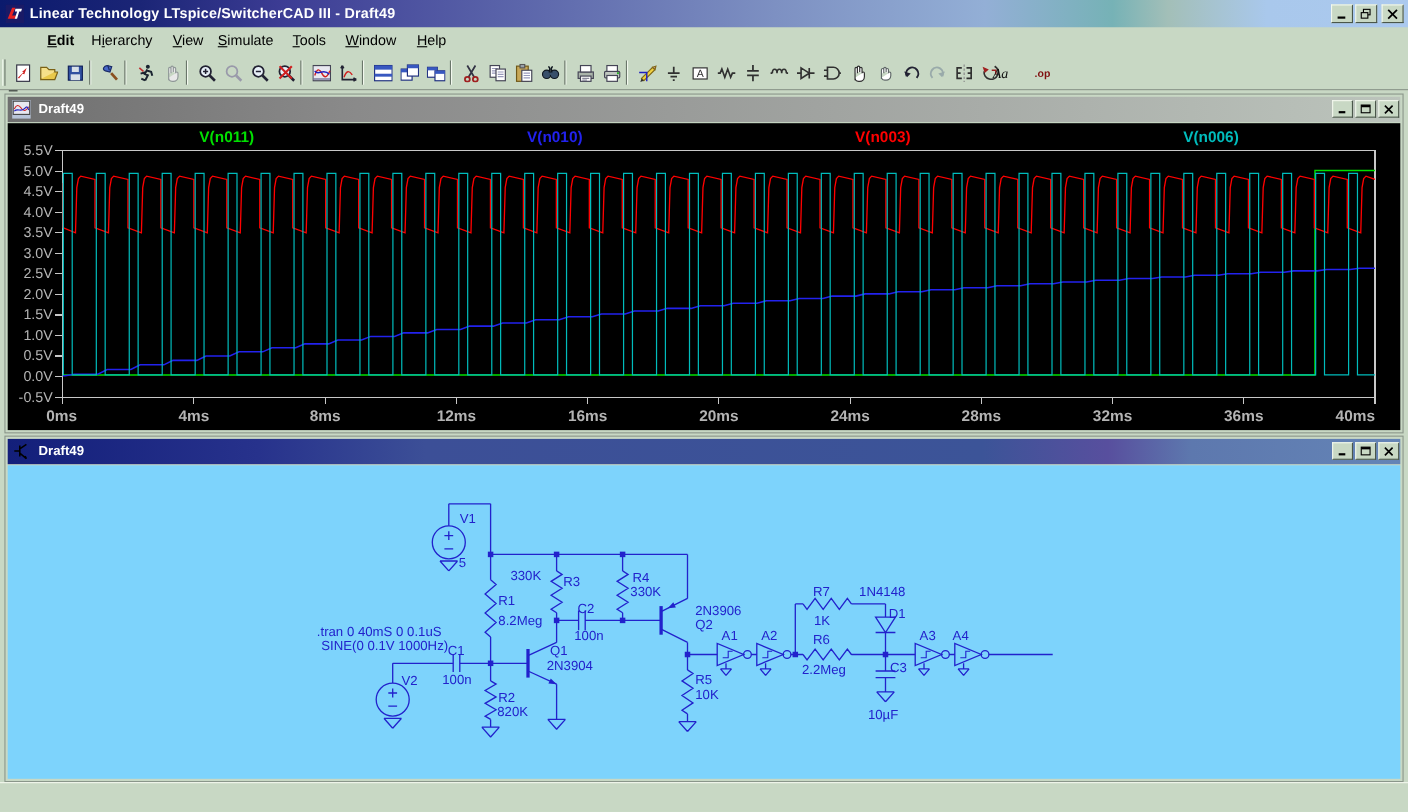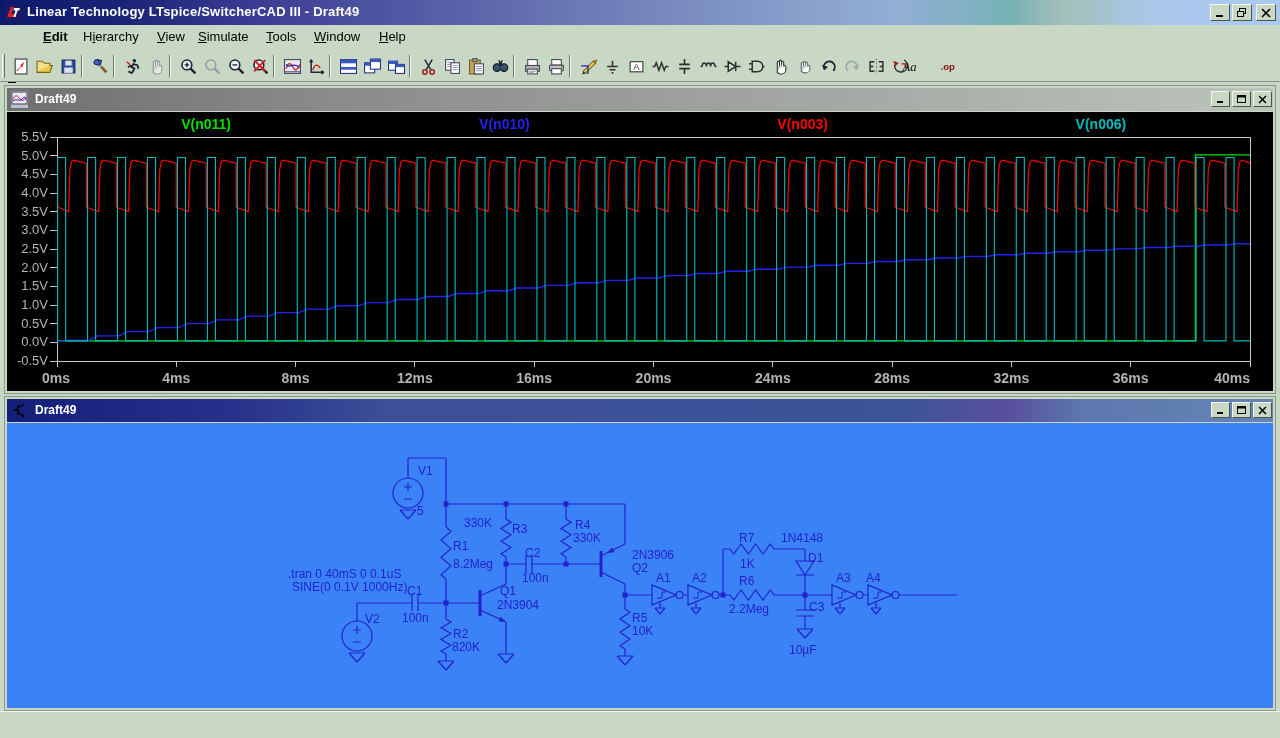--- a/index.html
+++ b/index.html
@@ -23,21 +23,21 @@
   .child { position:absolute; left:4px; width:1272px; border:1px solid #8a968a; background:#c8d8c4; }
   .childbar { position:absolute; left:2px; top:2px; right:2px; height:23px; }
   .childbar .citext { position:absolute; left:28px; top:4px; font-size:12px; font-weight:bold; color:#fff; }
   .childbar .cicon { position:absolute; left:4px; top:3px; width:17px; height:17px; }
   .cbtn { position:absolute; top:3px; width:19px; height:16px; background:#c8d8c4;
     border-top:1px solid #f2f8ee; border-left:1px solid #f2f8ee; border-right:1px solid #4a564a; border-bottom:1px solid #4a564a;
     display:flex; align-items:center; justify-content:center; }
   .wavebar { background:linear-gradient(90deg,#6f6f6f 0%,#8a8a8a 25%,#a8aca8 70%,#bcc4bc 100%); }
   .schembar { background:linear-gradient(90deg,#131f7a 0%,#27328c 18%,#3c4f97 30%,#3c5498 70%,#584f9e 79%,#5d78ae 85%,#6484b6 100%); }
   .waveclient { position:absolute; left:2px; top:26px; right:2px; bottom:2px; background:#000; }
-  .schemclient { position:absolute; left:2px; top:26px; right:2px; bottom:2px; background:#3b82f6; }
+  .schemclient { position:absolute; left:2px; top:26px; right:2px; bottom:2px; background:#7dd3fc; }
   .statusbar { position:absolute; left:0; top:711px; width:1280px; height:27px; background:#c8d8c4; border-top:1px solid #f2f8ee; }
   svg { display:block; }
 </style>
 </head>
 <body>
 
 <div class="app">
 
   <div class="titlebar">
     <svg class="ticon" viewBox="0 0 17 17">

